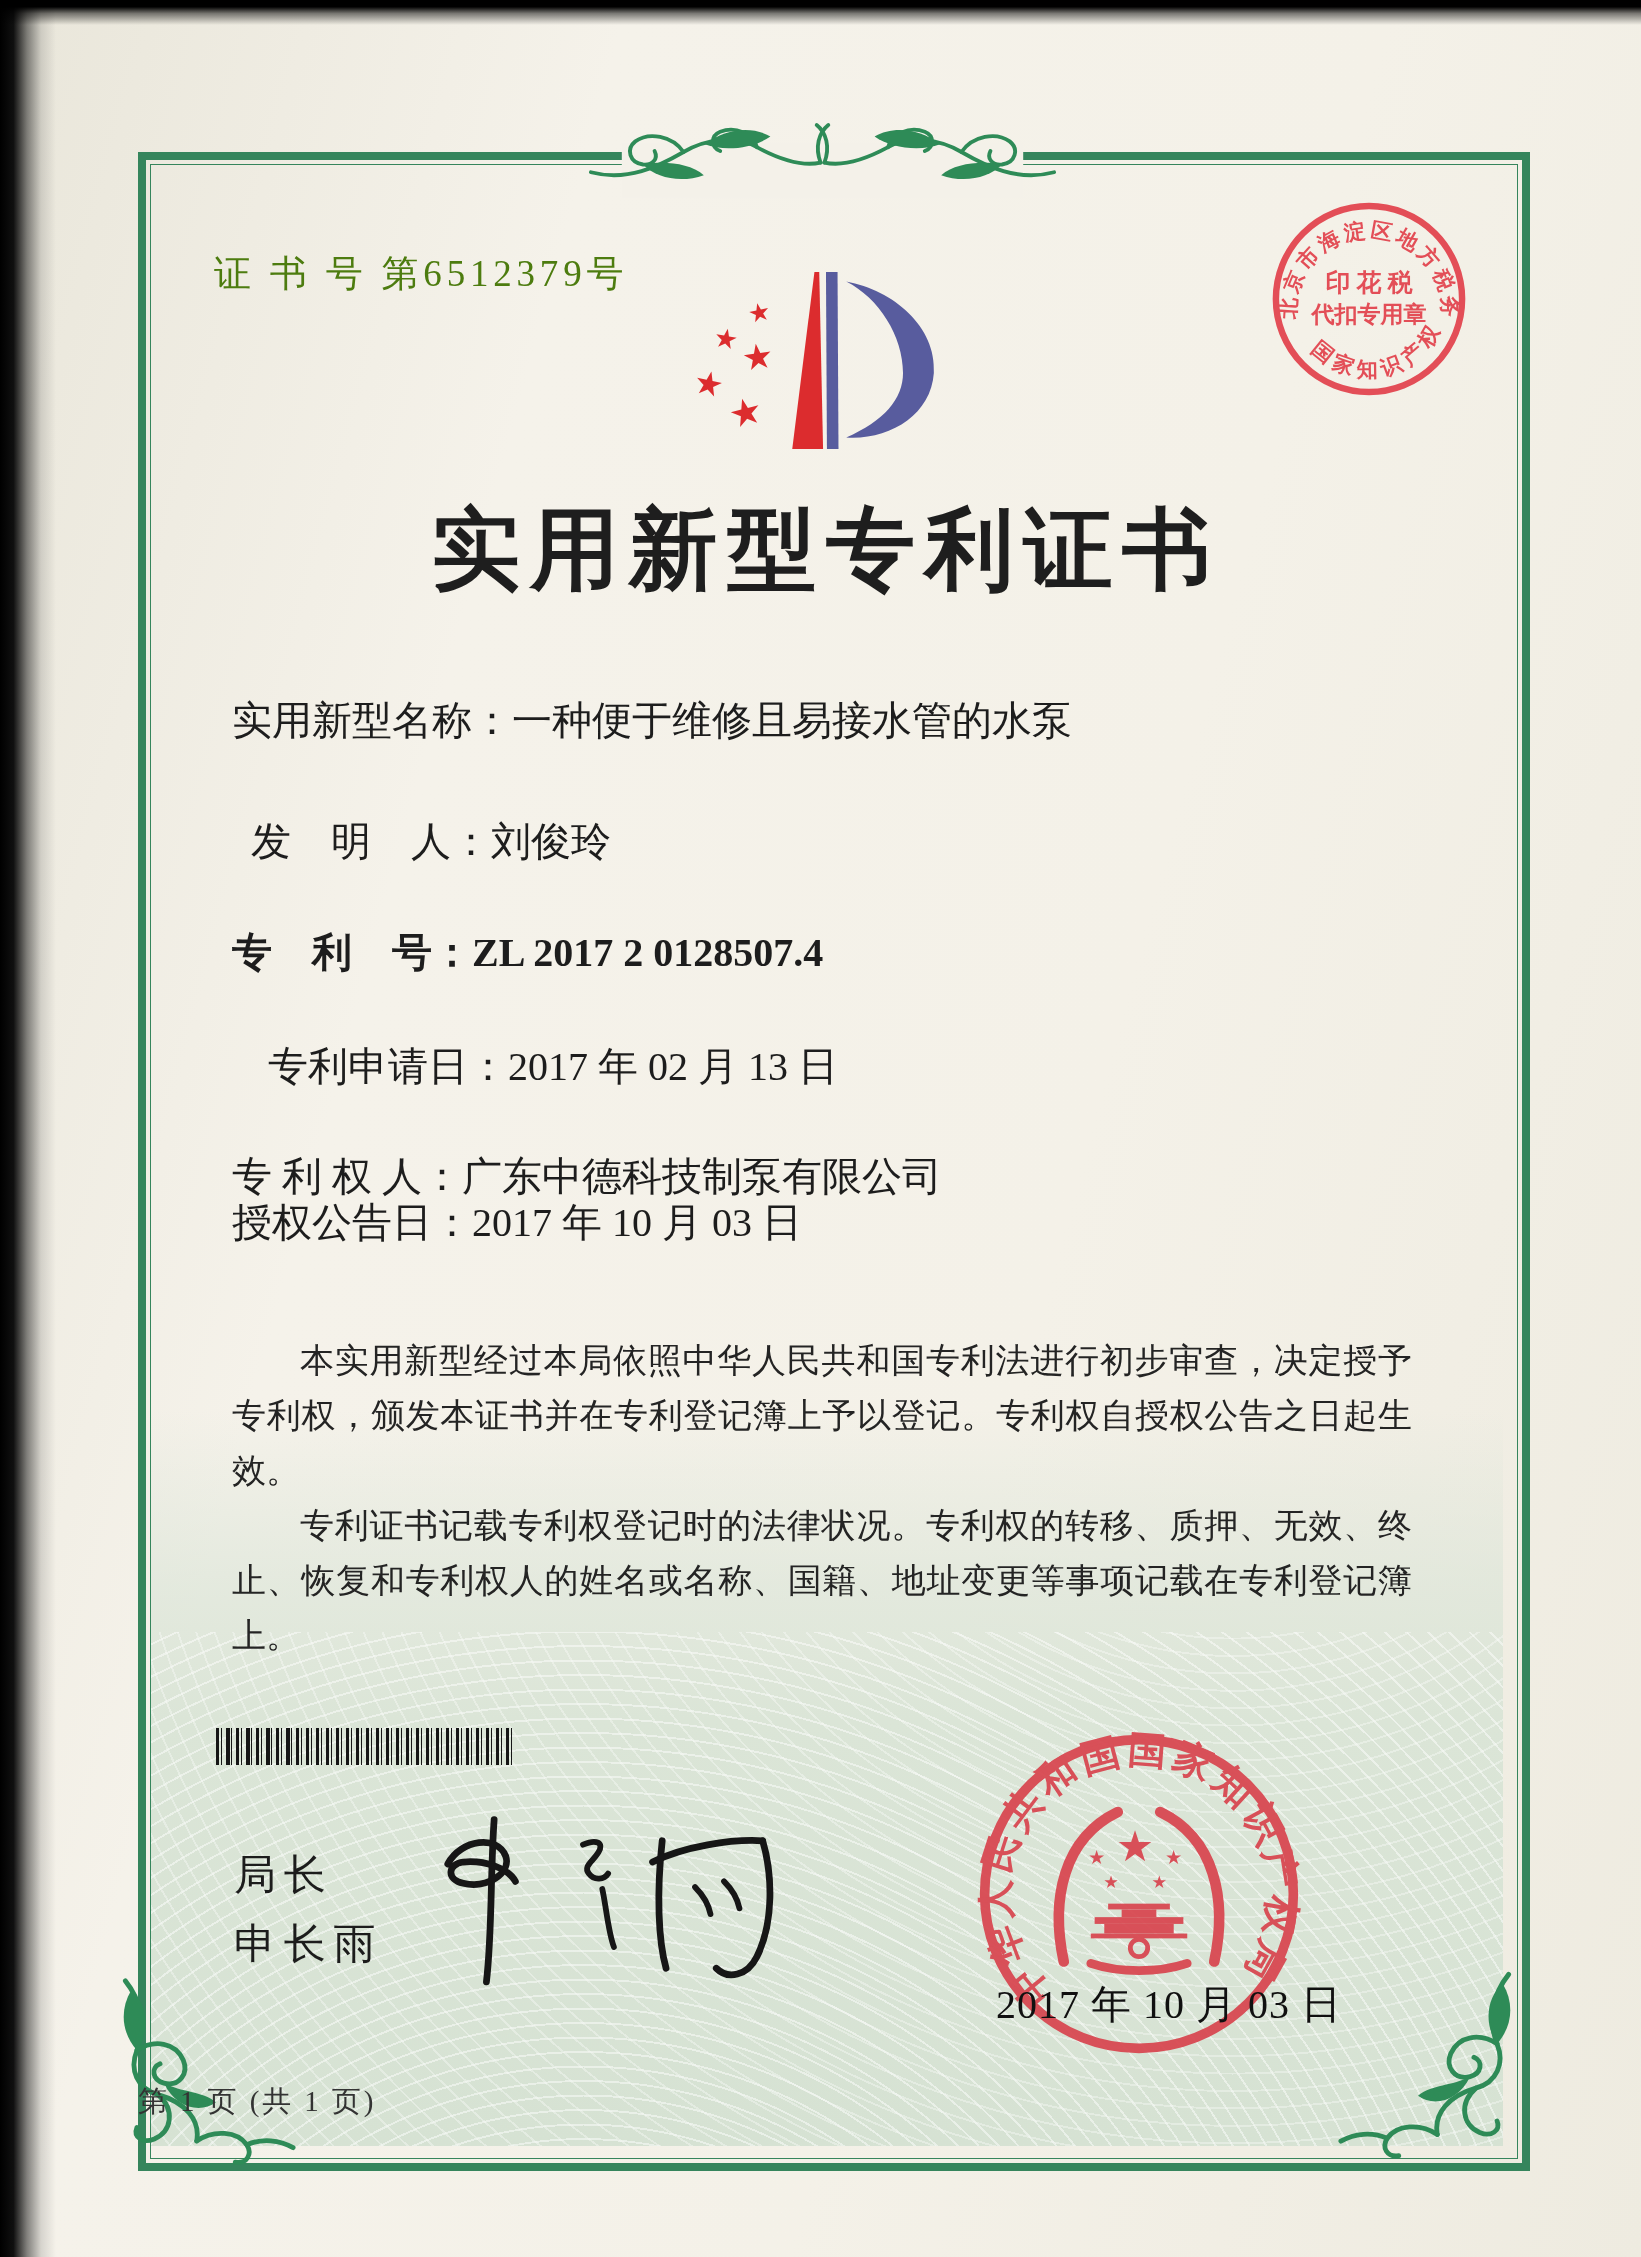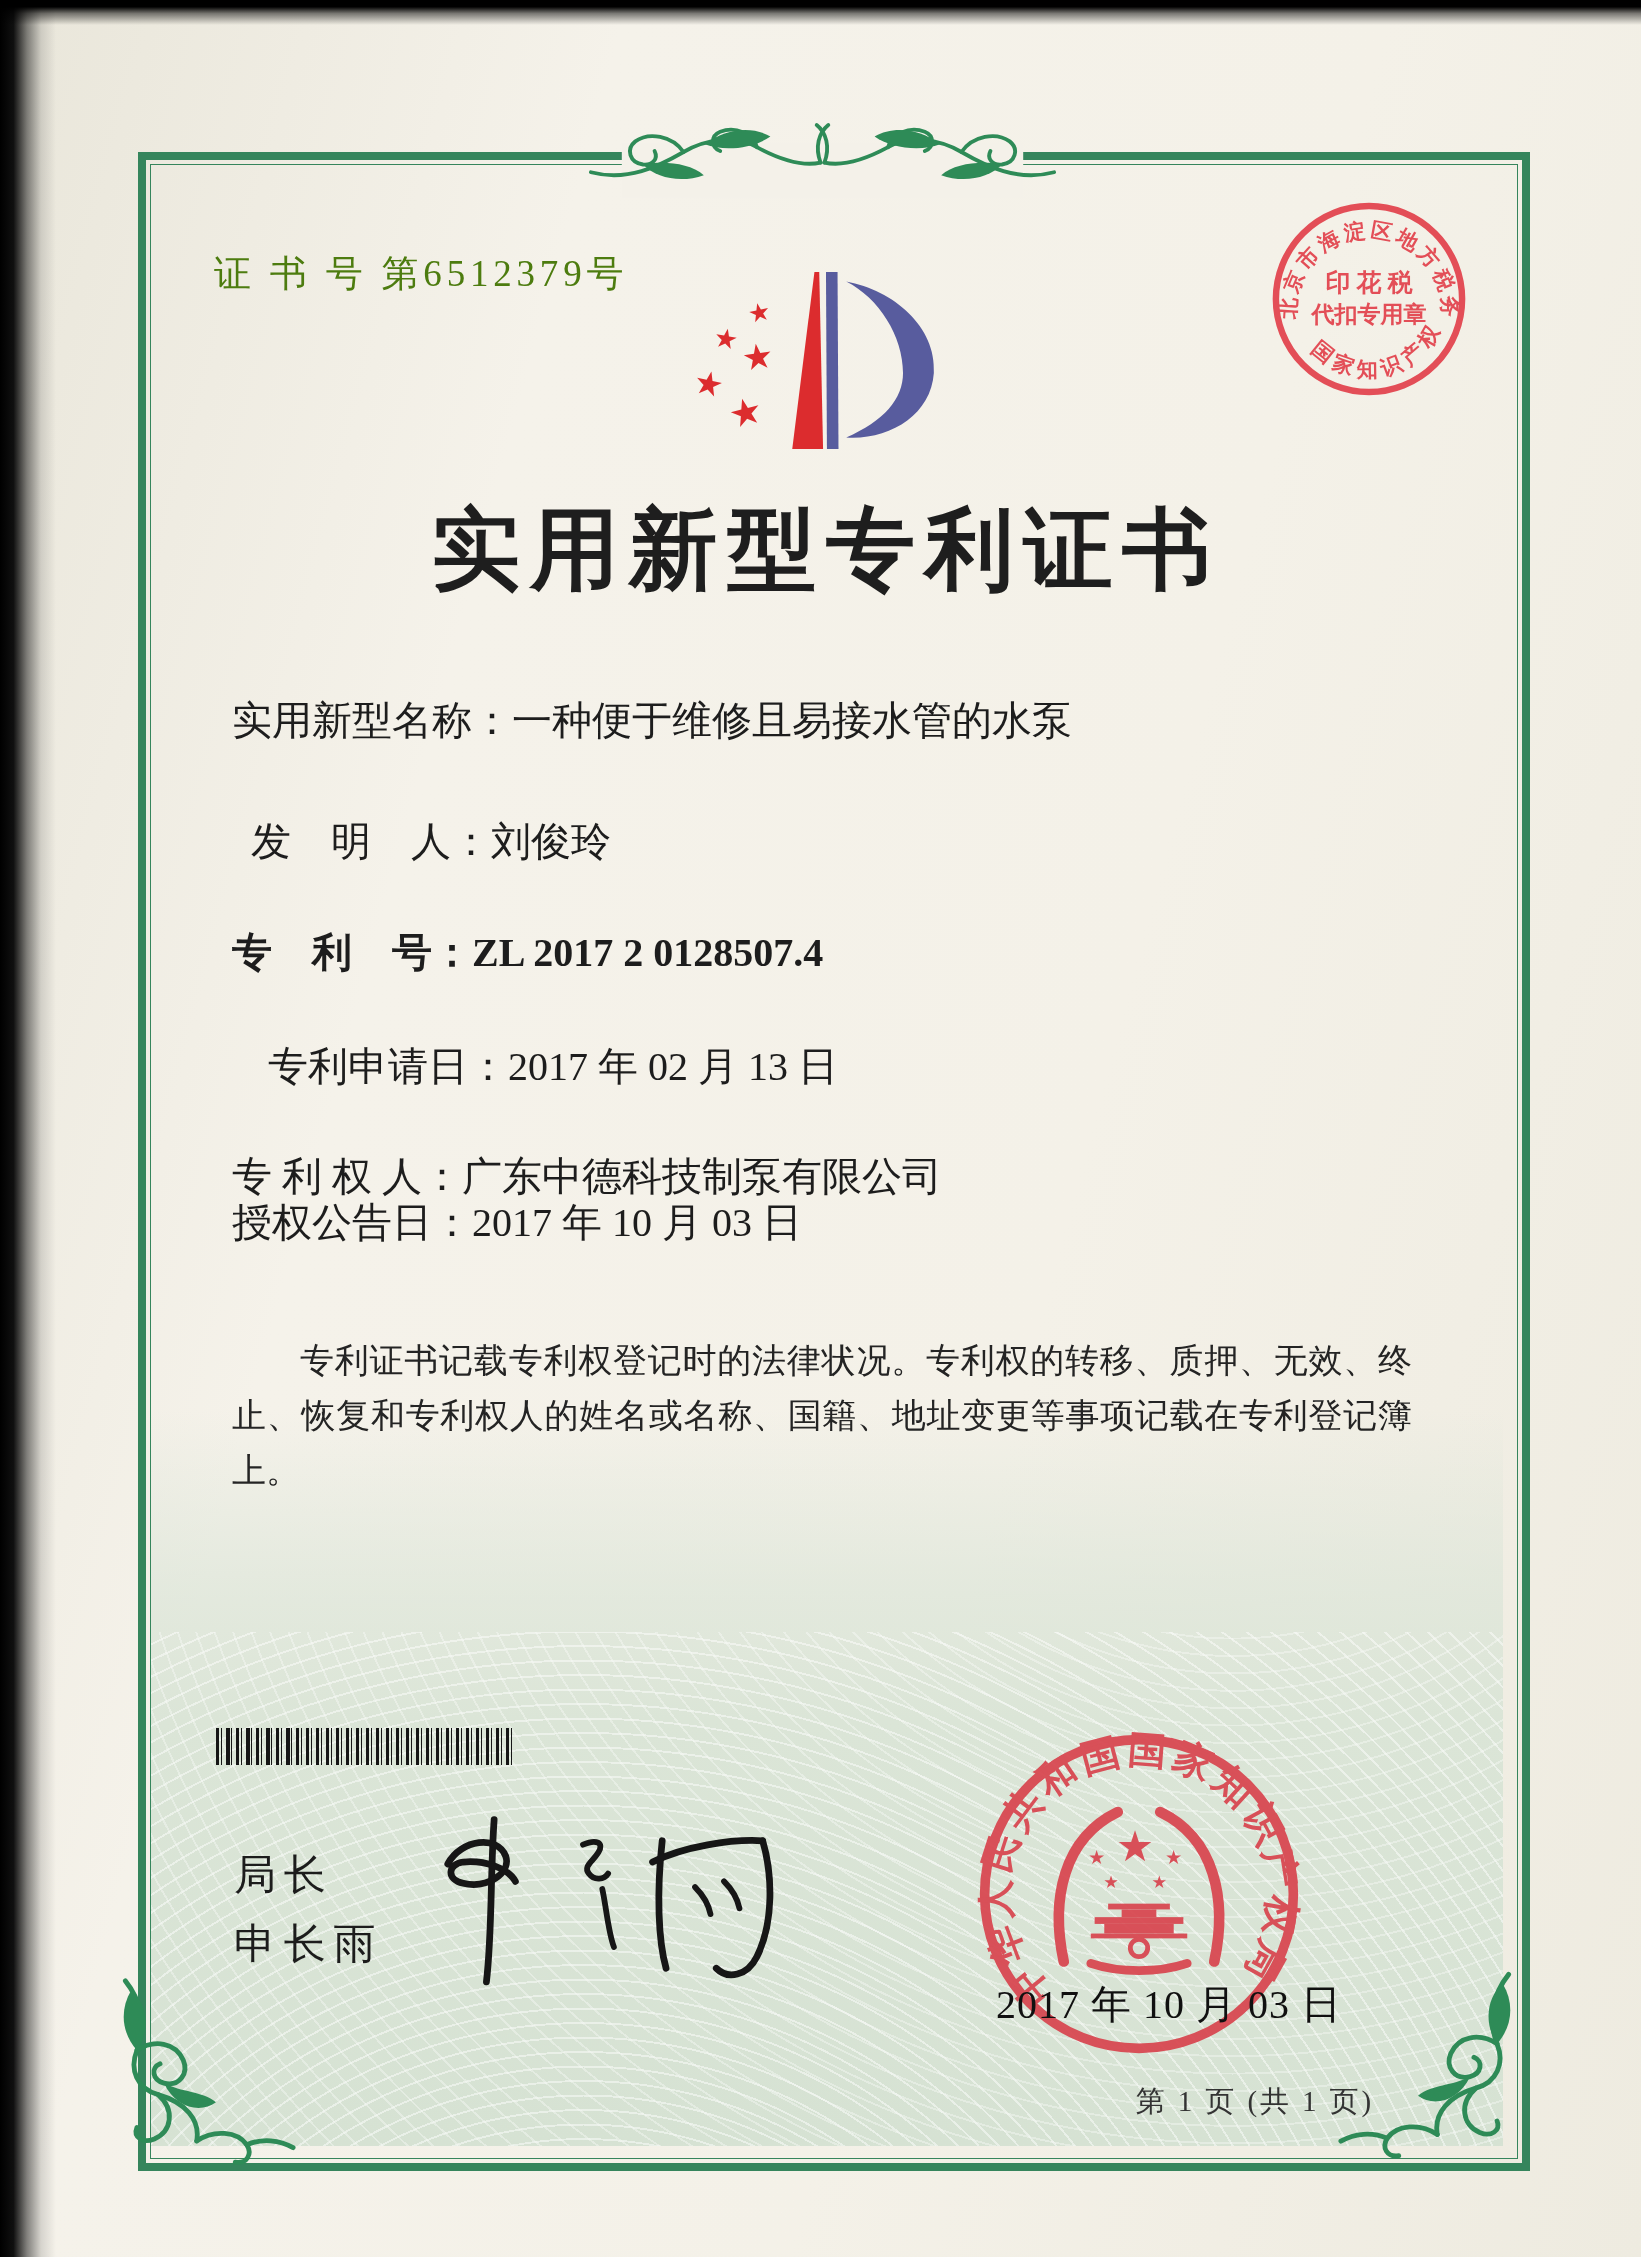--- a/index.html
+++ b/index.html
@@ -58,21 +58,21 @@
   .signer{left:234px;z-index:5;font-family:Liberation Sans, sans-serif;
     font-size:42px;letter-spacing:7.7px;color:#1c1c1c;}
   .s-role{top:1847px;} .s-name{top:1916px;}
   .sig{left:413px;top:1806px;z-index:6;}
 
   
   .bigseal{left:975px;top:1730px;z-index:6;opacity:.93;}
   .taxstamp{left:1263px;top:193px;z-index:6;opacity:.92;}
   .sealdate{left:996px;top:1977px;font-size:40px;letter-spacing:1px;color:#101010;z-index:7;white-space:nowrap;}
 
-  .footer{left:138px;top:2082px;width:1236px;text-align:right;font-size:29px;letter-spacing:2.9px;color:#333;z-index:5;}
+  .footer{left:138px;top:2082px;width:1236px;text-align:left;font-size:29px;letter-spacing:2.9px;color:#333;z-index:5;}
 
   .flourish{z-index:3;}
 </style>
 </head>
 <body>
 
 <div class="abs wash">
   <div class="arcs"></div>
 </div>
 
@@ -154,20 +154,21 @@
 <div class="abs title">实用新型专利证书</div>
 
 <div class="abs field f0"><span>实用新型名称：</span><span>一种便于维修且易接水管的水泵</span></div>
 <div class="abs field f1"><span>发　明　人：</span><span>刘俊玲</span></div>
 <div class="abs field f2"><span>专　利　号：</span><span>ZL 2017 2 0128507.4</span></div>
 <div class="abs field f3"><span>专利申请日：</span><span>2017 年 02 月 13 日</span></div>
 <div class="abs field f4"><span>专 利 权 人：</span><span>广东中德科技制泵有限公司</span></div>
 <div class="abs field f5"><span>授权公告日：</span><span>2017 年 10 月 03 日</span></div>
 
 <div class="abs paras">
+  <p>本实用新型经过本局依照中华人民共和国专利法进行初步审查，决定授予专利权，颁发本证书并在专利登记簿上予以登记。专利权自授权公告之日起生效。</p>
   <p>专利证书记载专利权登记时的法律状况。专利权的转移、质押、无效、终止、恢复和专利权人的姓名或名称、国籍、地址变更等事项记载在专利登记簿上。</p>
 </div>
 
 <div class="abs barcode"></div>
 
 <div class="abs signer s-role">局长</div>
 <div class="abs signer s-name">申长雨</div>
 
 <svg class="abs sig" width="425" height="198" viewBox="0 0 440 205">
   <g fill="none" stroke="#161616" stroke-width="7" stroke-linecap="round" stroke-linejoin="round">

